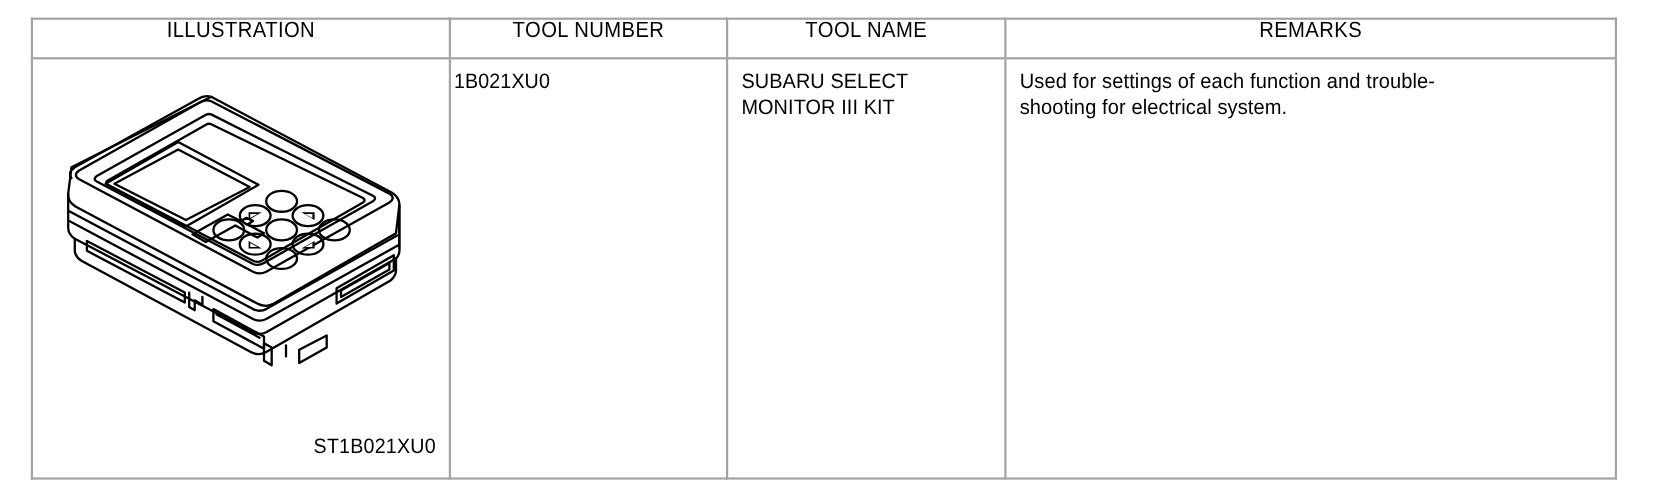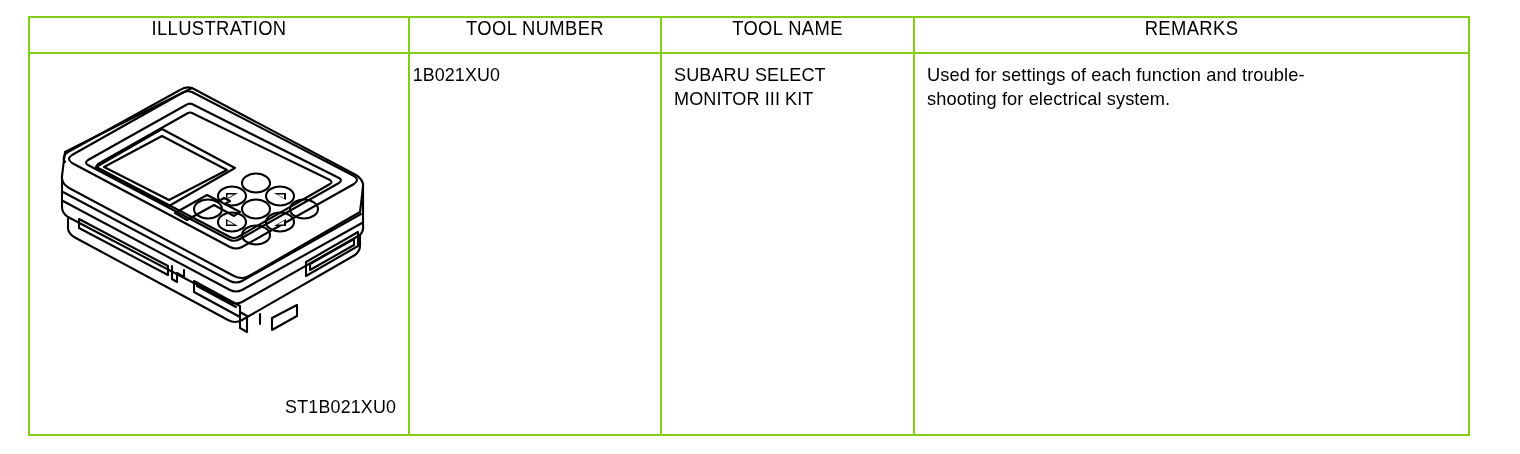--- a/index.html
+++ b/index.html
@@ -24,21 +24,21 @@
     position: absolute;
     left: 28px;
     top: 16px;
     width: 1442px;
     height: 418px;
     border-collapse: collapse;
     table-layout: fixed;
   }
   table.tool-table th,
   table.tool-table td {
-    border: 2px solid #84cc16;
+    border: 2px solid #a3a3a3;
     padding: 0;
     vertical-align: top;
     font-weight: normal;
   }
   .col-illustration { width: 380px; }
   .col-toolnumber   { width: 252px; }
   .col-toolname     { width: 253px; }
   .col-remarks      { width: 555px; }
 
   thead th {

